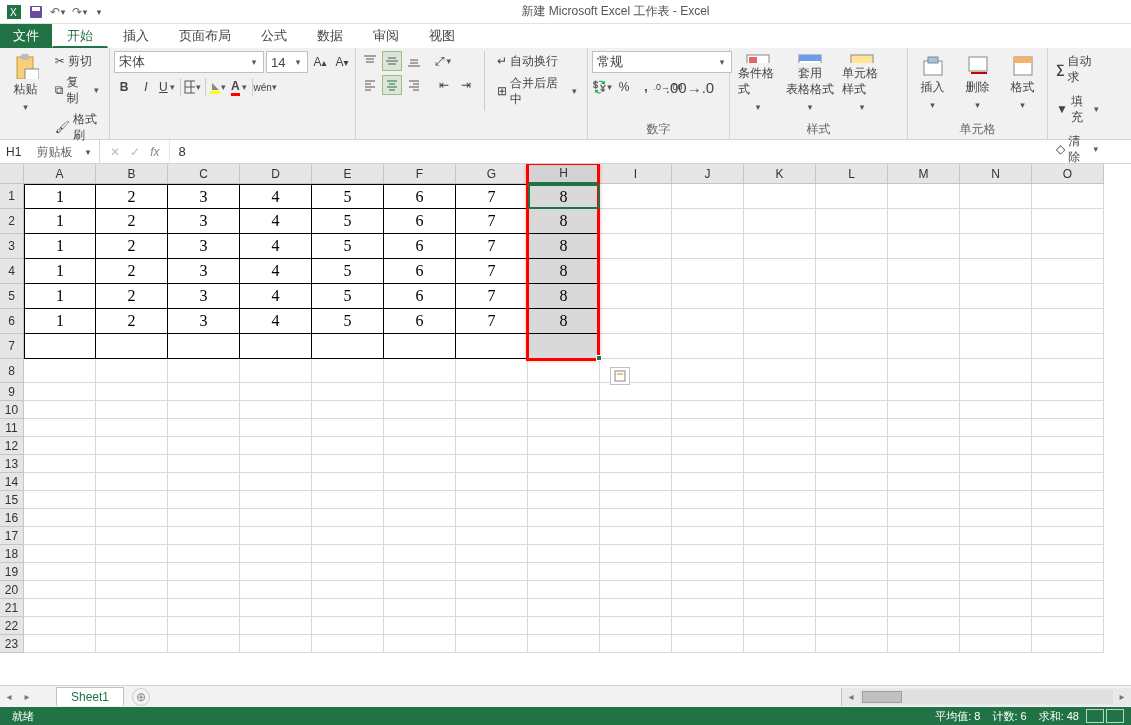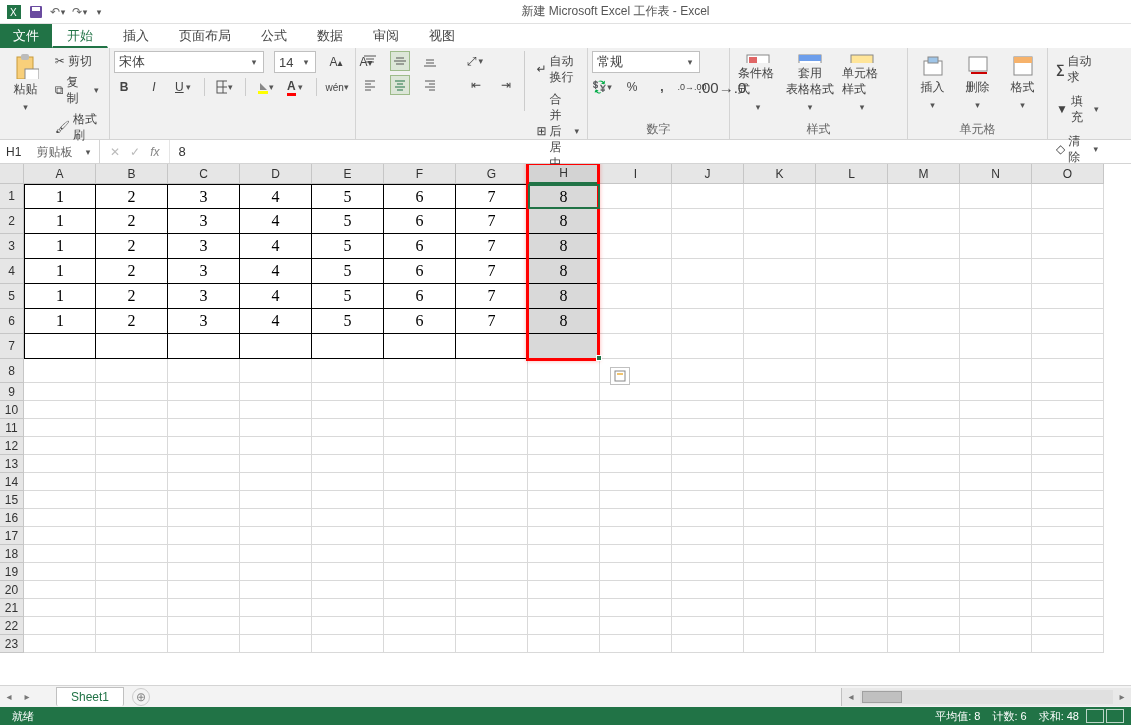--- a/index.html
+++ b/index.html
@@ -18,21 +18,21 @@
 .tabs .tab.active { color: #217346; border-bottom: 2px solid #217346; background:#fff; }
 
 
 .ribbon { height: 92px; background: #f1f1f1; border-bottom: 1px solid #d4d4d4; display: flex; }
 .group { border-right: 1px solid #d4d4d4; display: flex; flex-direction: column; padding: 3px 4px 1px 4px; }
 .group .g-body { flex: 1; display: flex; align-items: flex-start; gap: 4px; }
 .group .g-title { text-align: center; color: #666; font-size: 12px; height: 16px; line-height: 14px; position:relative;}
 .btn { display: flex; align-items: center; gap: 3px; padding: 1px 3px; font-size: 12px; color: #444; border:1px solid transparent; line-height:16px;}
 .btn.big { flex-direction: column; gap:2px; align-items: center; justify-content: center; width: 48px; height: 66px; }
 .vstack { display: flex; flex-direction: column; gap: 1px; }
-.hstack { display: flex; flex-direction: row; gap: 10px; align-items:center;}
+.hstack { display: flex; flex-direction: row; gap: 2px; align-items:center;}
 .select { background:#fff; border:1px solid #c0c0c0; height:22px; padding:0 4px; display:flex; align-items:center; justify-content:space-between; font-size:13px;}
 .caret { width:10px; font-size:9px; color:#555; text-align:center;}
 .ribbon svg { display:block; }
 .sq { width:20px;height:20px; display:flex;align-items:center;justify-content:center; border:1px solid transparent;}
 .sq.sel { background:#dce6d8; border:1px solid #9dbb8a;}
 
 
 .fxbar { height: 24px; border-bottom: 1px solid #d4d4d4; display: flex; align-items: stretch; background:#fff;}
 .namebox { width: 100px; border-right:1px solid #d4d4d4; display:flex; align-items:center; padding:0 6px; font-size:12px; color:#333; justify-content:space-between;}
 .fxicons { display:flex; align-items:center; gap:10px; padding:0 10px; color:#888; border-right:1px solid #e5e5e5;}
@@ -259,21 +259,21 @@
             <span>⊞</span>
             <span>合并后居中</span>
             <span class="caret">▾</span>
           </div>
       </div>
     </div>
   </div>
 
   <div class="group" style="width:142px">
     <div class="g-body" style="flex-direction:column;gap:4px">
-      <div class="select" style="width:108px">
+      <div class="select" style="width:140px">
           <span>常规</span>
           <span class="caret">▾</span>
         </div>
       <div class="hstack">
         <div class="sq">💱<span class="caret">▾</span></div>
         <div class="sq">
             <span>%</span>
           </div>
         <div class="sq">
             <b>,</b>

